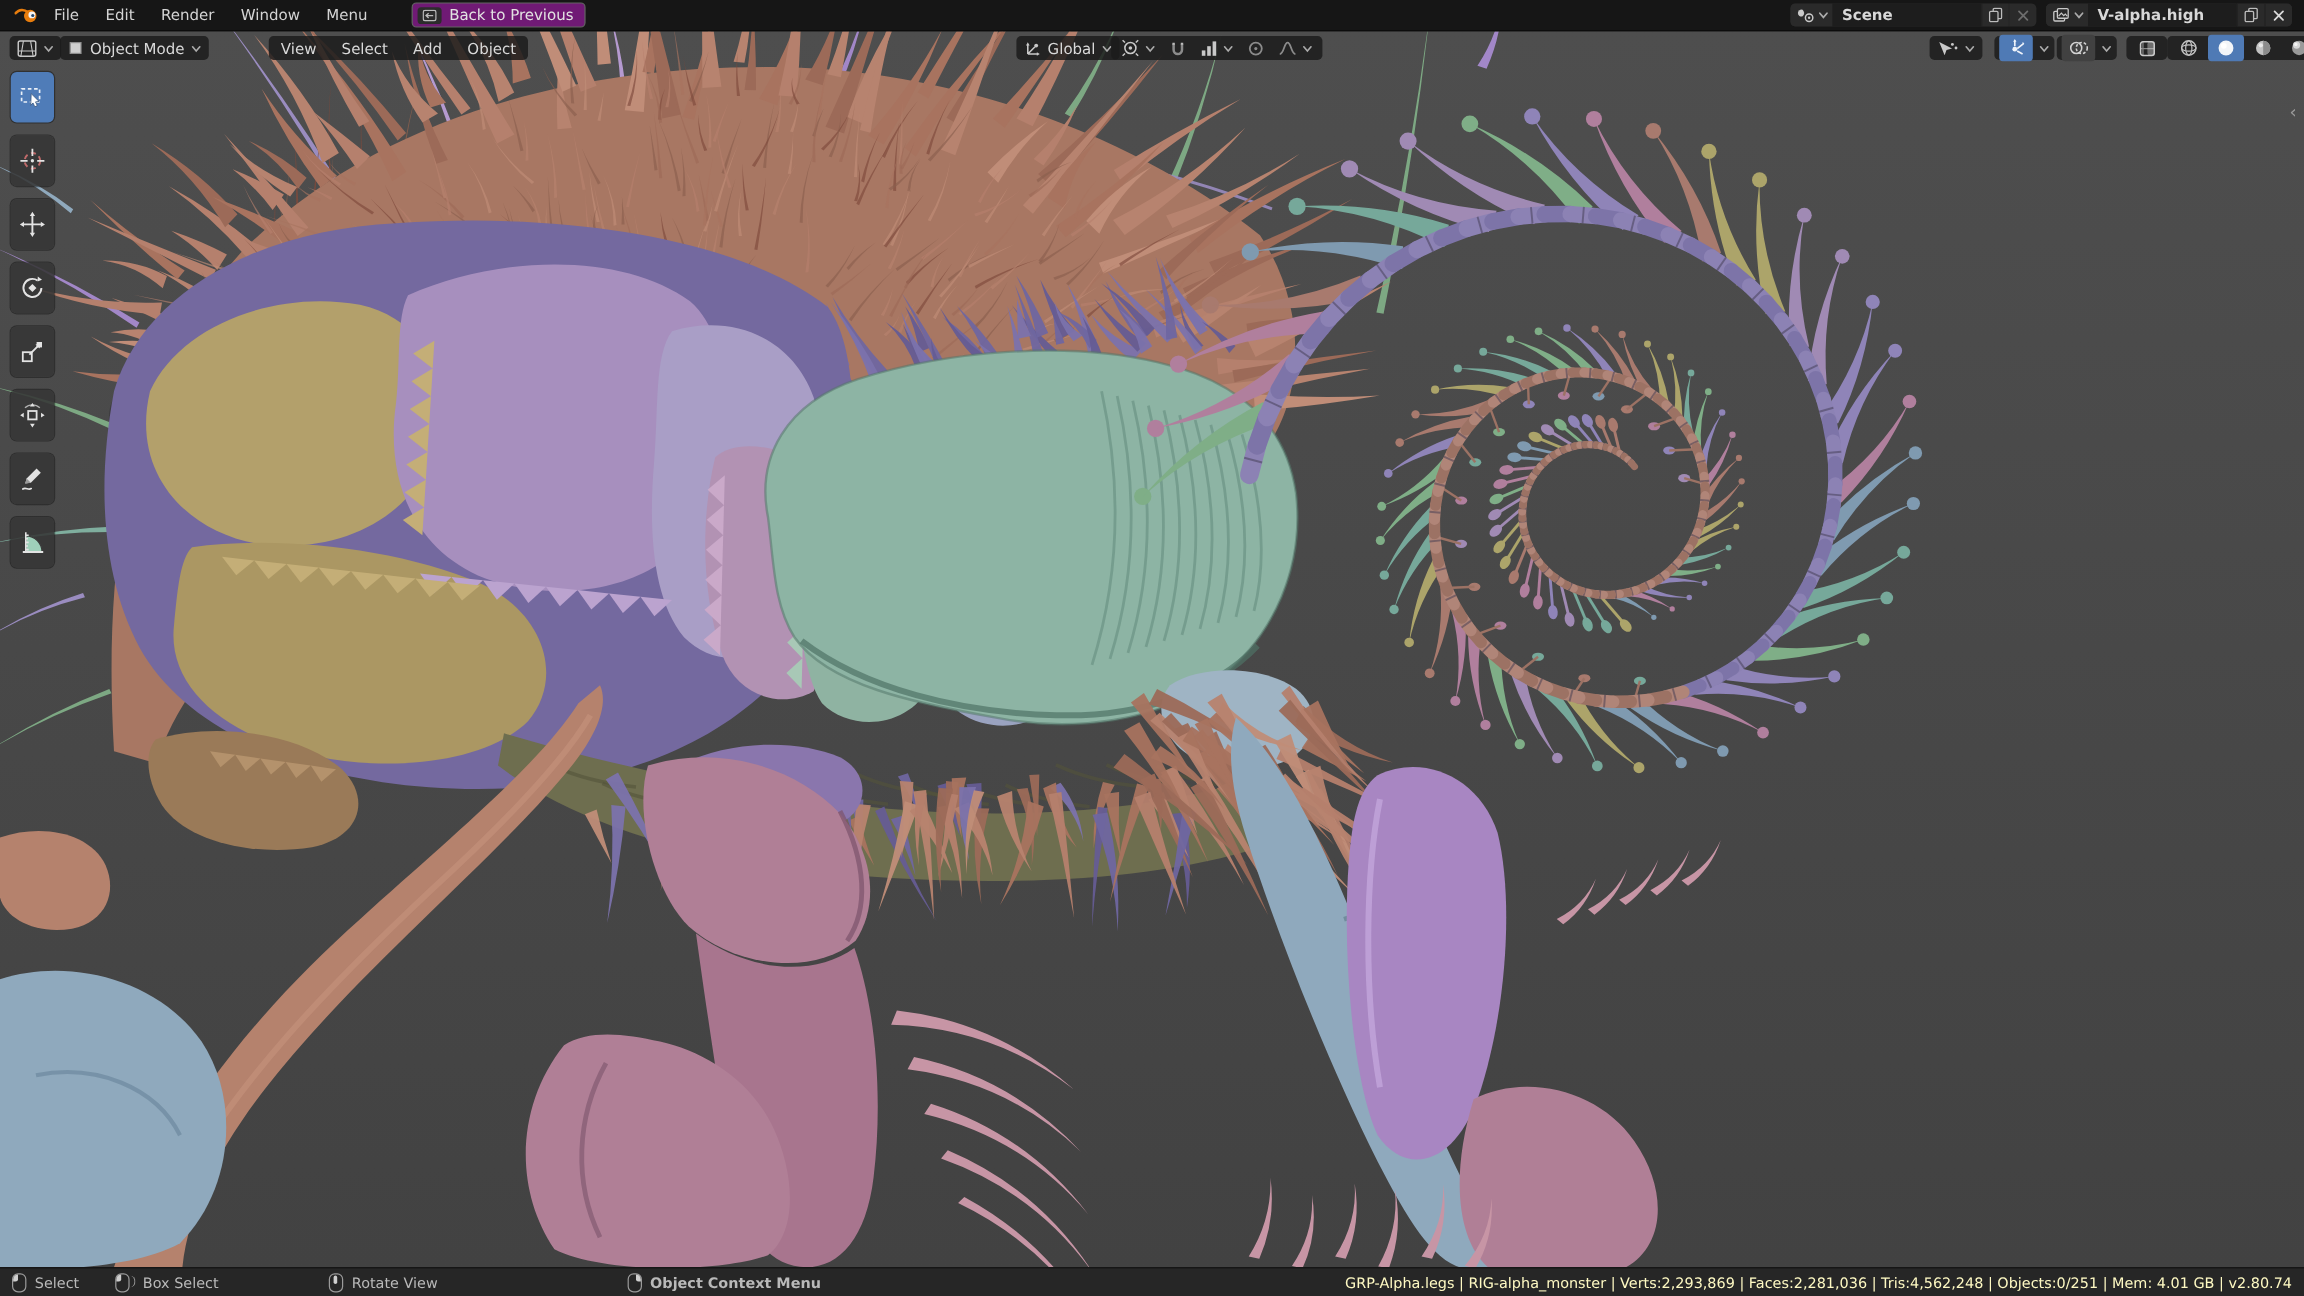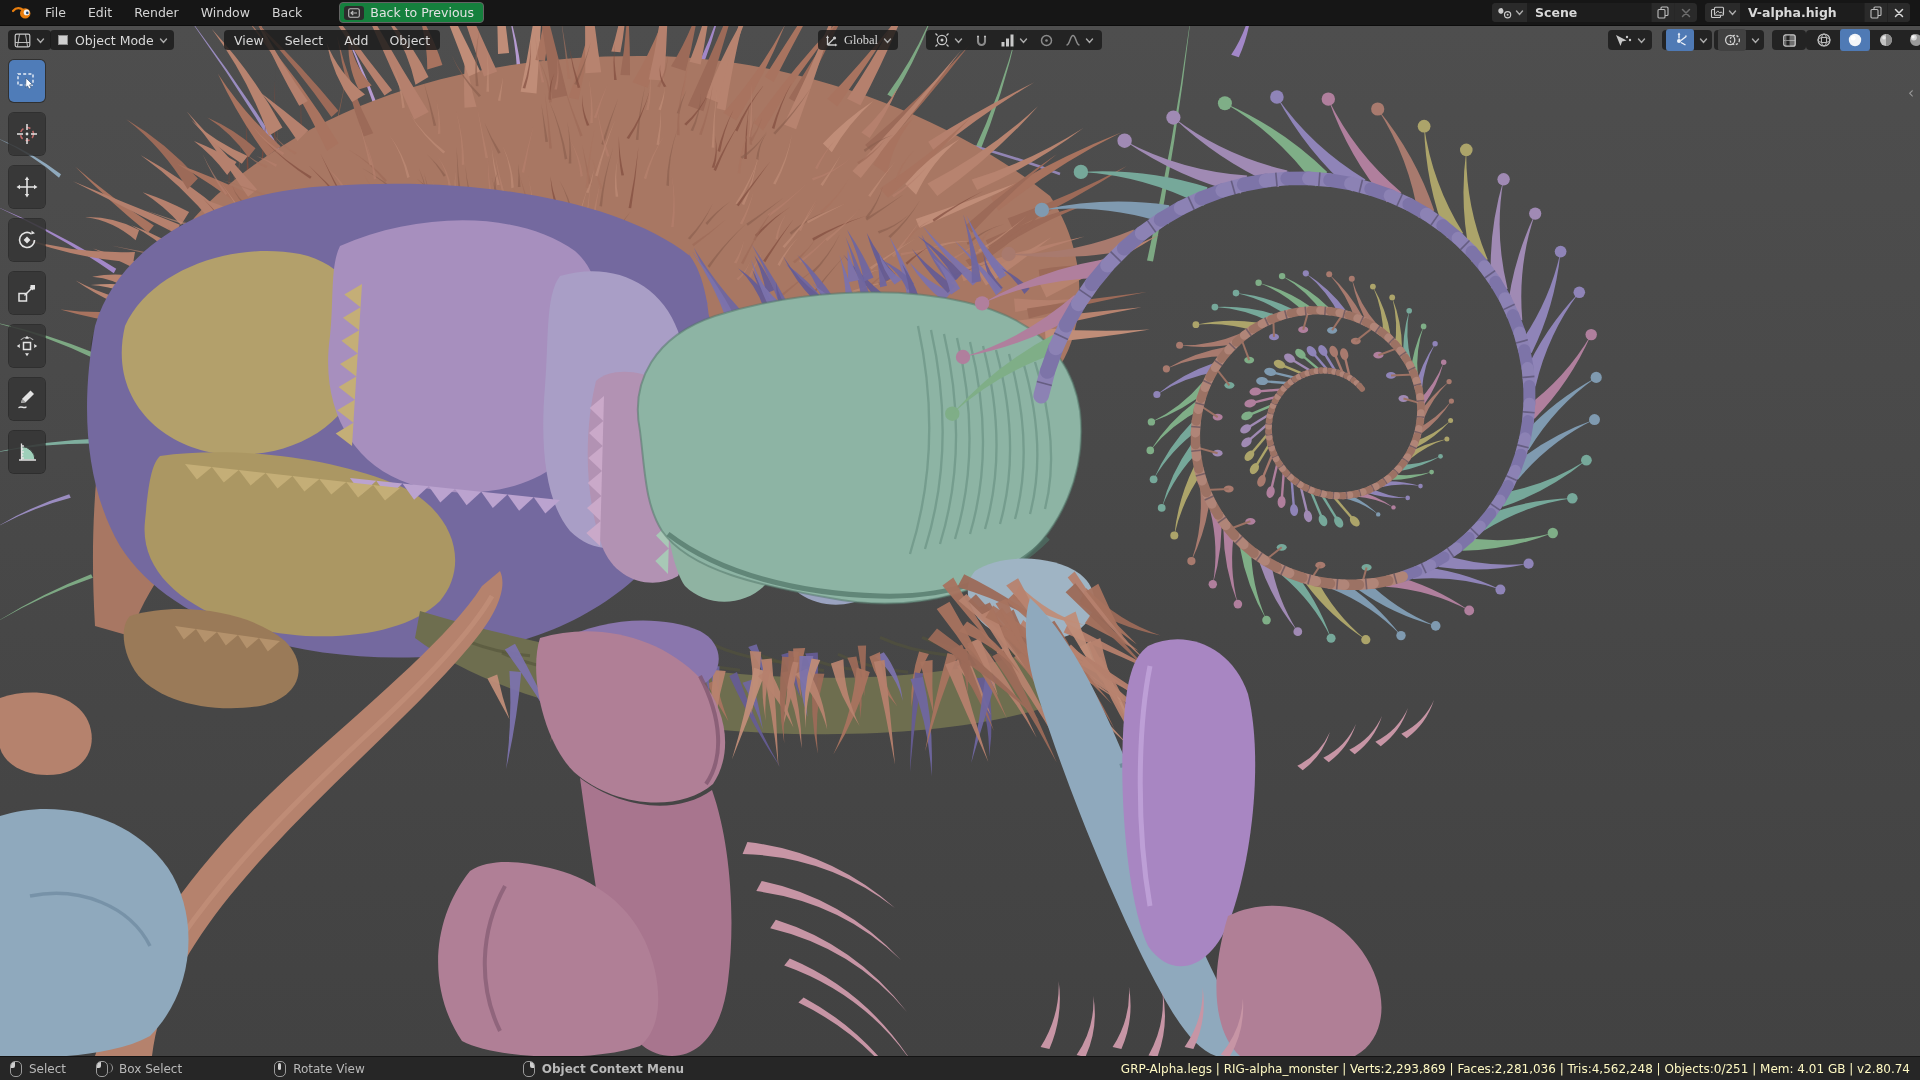--- a/index.html
+++ b/index.html
@@ -2,21 +2,21 @@
 <html><head>
 <meta charset="utf-8">
 <style>
   html,body{margin:0;padding:0;background:#101010;}
   body{width:1920px;height:1080px;overflow:hidden;font-family:"DejaVu Sans","Liberation Sans",sans-serif;
        -webkit-font-smoothing:antialiased;position:relative;}
   .topbar{position:absolute;left:0;top:0;width:1920px;height:25px;background:#161616;display:flex;
           align-items:center;color:#d4d4d4;font-size:12.5px;border-bottom:1px solid #0c0c0c;z-index:30;}
   .logo{width:22px;height:16px;margin-left:12px;display:flex;align-items:center;}
   .menu-item{padding:0 11px;line-height:25px;cursor:default;}
-  .back-btn{margin-left:26px;height:19px;display:flex;align-items:center;gap:6px;background:#15803d;
+  .back-btn{margin-left:26px;height:19px;display:flex;align-items:center;gap:6px;background:#701a75;
             border:1px solid #646464;border-radius:4px;padding:0 9px 0 4px;color:#e2e2e2;}
   .back-btn .keybox{width:20px;height:14px;background:#2c2c2c;border-radius:3px;display:flex;align-items:center;justify-content:center;}
   .top-right{margin-left:auto;display:flex;align-items:center;margin-right:10px;gap:8px;}
   .selector{display:flex;align-items:center;height:19px;background:#2a2a2a;border-radius:4px;overflow:hidden;font-weight:bold;}
   .selector .icon-part{display:flex;align-items:center;padding:0 3px 0 5px;gap:1px;background:#2a2a2a;height:100%;}
   .selector .value{background:#1d1d1d;height:100%;display:flex;align-items:center;padding:0 8px;min-width:108px;color:#d8d8d8;}
   .selector .mini-btn{width:22px;height:100%;display:flex;align-items:center;justify-content:center;background:#2a2a2a;border-left:1px solid #222;}
   .dim{opacity:.38;}
   .viewport{position:absolute;left:0;top:26px;width:1920px;height:1030px;overflow:hidden;background:#4a4a4a;}
   #scene{position:absolute;left:0;top:0;}
@@ -60,21 +60,21 @@
       <path d="M1 6 C4 2.5 8 2.6 11.5 5.2 L14 7" stroke="#e87d0d" stroke-width="2.2" fill="none" stroke-linecap="round"></path>
       <circle cx="13.2" cy="8.4" r="5.2" fill="#e87d0d"></circle>
       <circle cx="14.6" cy="7.4" r="2.9" fill="#f4f4f4"></circle>
       <circle cx="15.3" cy="7.9" r="1.3" fill="#23486e"></circle>
     </svg>
   </span>
   <span class="menu-item">File</span>
   <span class="menu-item">Edit</span>
   <span class="menu-item">Render</span>
   <span class="menu-item">Window</span>
-  <span class="menu-item">Back</span>
+  <span class="menu-item">Menu</span>
   <div class="back-btn">
     <span class="keybox">
       <svg class="ic" width="12" height="10" viewBox="0 0 12 10">
         <rect x="0.7" y="0.7" width="10.6" height="8.6" rx="1.5" fill="none" stroke="#bcbcbc" stroke-width="1.1"></rect>
         <path d="M9 5 H3.4 M5.2 3 L3 5 l2.2 2" stroke="#bcbcbc" stroke-width="1.1" fill="none"></path>
       </svg>
     </span>
     <span>Back to Previous</span>
   </div>
 
@@ -1360,21 +1360,21 @@
         <use href="#chevdef"></use>
       </svg>
   </div>
   <div class="pill" style="left:184px;padding:0 2px;margin-left:40px;">
     <span class="mlabel">View</span>
     <span class="mlabel">Select</span>
     <span class="mlabel">Add</span>
     <span class="mlabel">Object</span>
   </div>
 
-  <div class="pill" style="left:818px;font-family:Liberation Serif, serif;">
+  <div class="pill" style="left:847px;">
     <svg class="ic" width="15" height="15" viewBox="0 0 15 15">
       <path d="M3.5 12 V4 M3.5 12 H12 M3.5 12 L9.5 6" stroke="#c9c9c9" stroke-width="1.3" fill="none"></path>
       <path d="M2 5 L3.5 2.2 L5 5 Z M11 10.5 L13.5 12 L11 13.5 Z" fill="#c9c9c9"></path>
       <circle cx="10.5" cy="5" r="1.6" fill="#c9c9c9"></circle>
     </svg>
     <span>Global</span>
     <svg class="chev" viewBox="0 0 9 9">
         <use href="#chevdef"></use>
       </svg>
   </div>

